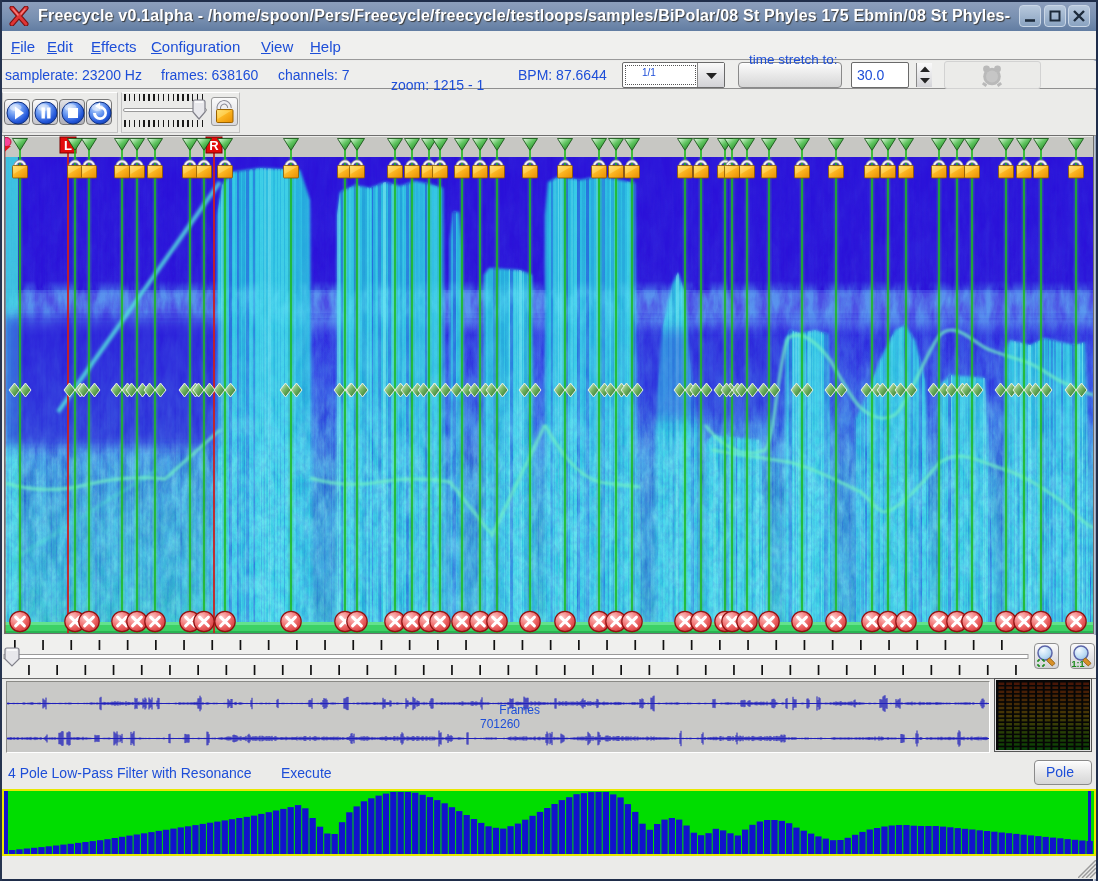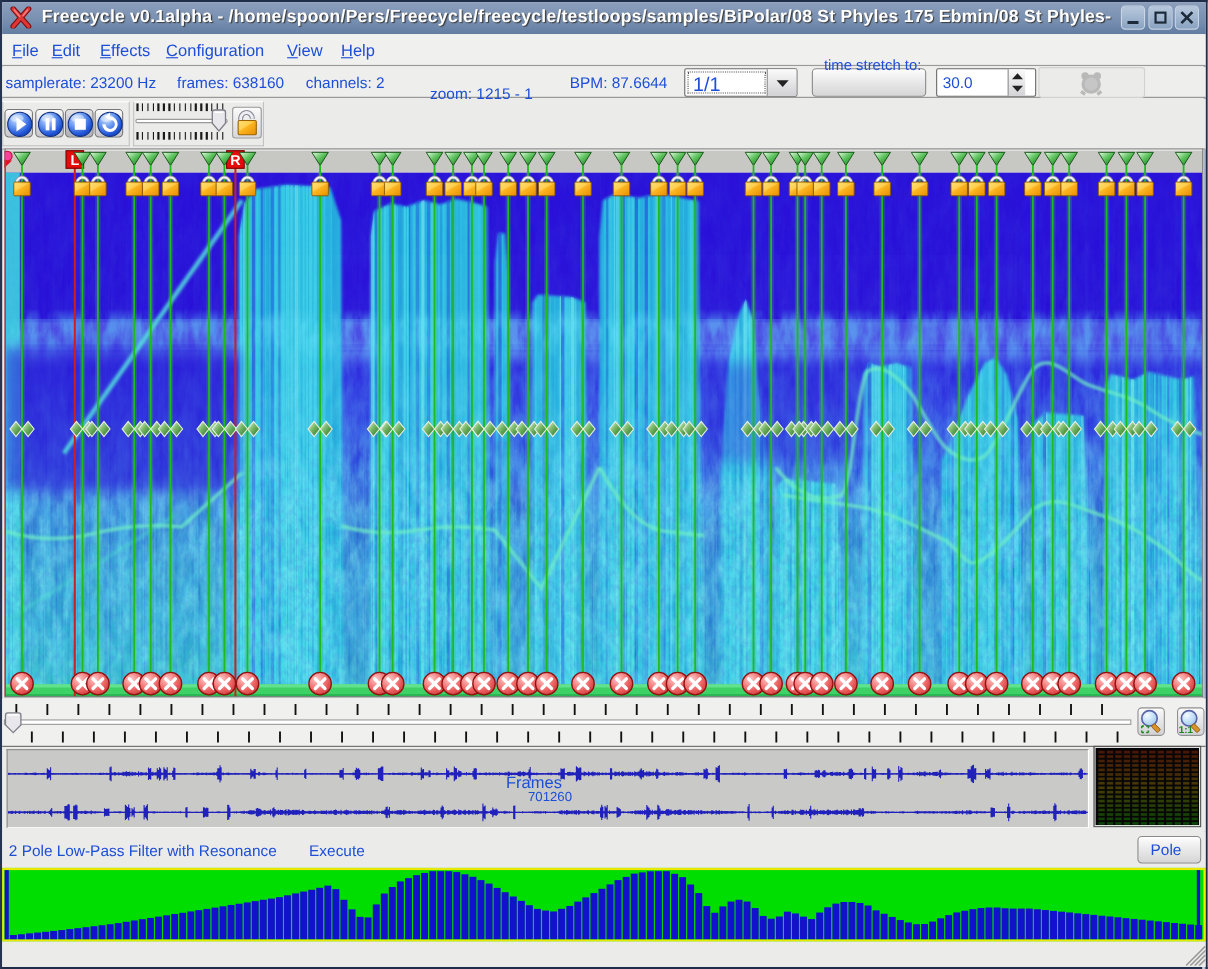--- a/index.html
+++ b/index.html
@@ -41,34 +41,34 @@
 <div class="abs" style="left:2px;top:31px;width:1094px;height:29px;background:#f0f0ee;border-bottom:1px solid #9a9a9a"></div>
 <div class="txt" style="left:11px;top:38px;font-size:15px"><u>F</u>ile</div>
 <div class="txt" style="left:47px;top:38px;font-size:15px"><u>E</u>dit</div>
 <div class="txt" style="left:91px;top:38px;font-size:15px"><u>E</u>ffects</div>
 <div class="txt" style="left:151px;top:38px;font-size:15px"><u>C</u>onfiguration</div>
 <div class="txt" style="left:261px;top:38px;font-size:15px"><u>V</u>iew</div>
 <div class="txt" style="left:310px;top:38px;font-size:15px"><u>H</u>elp</div>
 <div class="abs" style="left:2px;top:61px;width:1094px;height:28px;background:#eeeeec;border-bottom:1px solid #8f8f8f"></div>
 <div class="txt" style="left:5px;top:67px;font-size:14px">samplerate: 23200 Hz</div>
 <div class="txt" style="left:161px;top:67px;font-size:14px">frames: 638160</div>
-<div class="txt" style="left:278px;top:67px;font-size:14px">channels: 2</div>
+<div class="txt" style="left:278px;top:67px;font-size:14px">channels: 7</div>
 <div class="txt" style="left:391px;top:77px;font-size:14px">zoom: 1215 - 1</div>
 <div class="txt" style="left:518px;top:67px;font-size:14px">BPM: 87.6644</div>
 <div class="abs" style="left:622px;top:62px;width:103px;height:26px;border:1px solid #6a6a6a;border-radius:2px;background:#fff">
 <div class="abs" style="left:2px;top:2px;width:71px;height:20px;border:1px dotted #555"></div>
-<div class="txt" style="left:7px;top:4px;font-size:18px">1/1</div>
+<div class="txt" style="left:19px;top:4px;font-size:10px">1/1</div>
 <div class="abs" style="left:74px;top:0;width:27px;height:24px;border-left:1px solid #888;background:linear-gradient(#fafafa,#d2d2d6)">
 <svg width="27" height="24">
         <path d="M8 10 L13.5 16 L19 10 Z" fill="#222"></path>
       </svg></div>
   </div>
 <div class="btn" style="left:738px;top:62px;width:104px;height:26px"></div>
 <div class="txt" style="left:749px;top:52px;font-size:13.5px">time stretch to:</div>
-<div class="abs" style="left:851px;top:62px;width:91px;height:26px;border:1px solid #6a6a6a;border-radius:2px;background:#fff">
+<div class="abs" style="left:851px;top:62px;width:58px;height:26px;border:1px solid #6a6a6a;border-radius:2px;background:#fff">
 <div class="txt" style="left:5px;top:4px;font-size:14px">30.0</div>
 <div class="abs" style="left:64px;top:0;width:16px;height:24px;border-left:1px solid #888;background:linear-gradient(#fafafa,#d4d4d8)">
 <svg width="16" height="24">
         <path d="M3 9 L8 3.5 L13 9 Z" fill="#222"></path>
         <path d="M3 15 L8 20.5 L13 15 Z" fill="#222"></path>
       </svg></div>
   </div>
 <div class="abs" style="left:944px;top:61px;width:97px;height:28px;border:1px solid #d2d2d2;border-radius:3px;background:#ebebe9">
 <svg width="95" height="26" viewBox="0 0 95 26" style="position:absolute;left:0;top:0">
 <g fill="#b9b9b9">
@@ -2342,21 +2342,21 @@
 <text x="0.5" y="22.5" font-family="Liberation Sans,sans-serif" font-size="9" font-weight="bold" fill="#188818">1:1</text>
     </svg>
   </div>
 <div class="abs" style="left:2px;top:678px;width:1094px;height:78px;background:#ebebe9;border-top:1px solid #6a6a6a"></div>
 <div class="abs" style="left:6px;top:681px;width:984px;height:72px;background:#c9c9c7;border:1px solid #8a8a86;border-bottom-color:#fff;border-right-color:#fff"></div>
 <svg class="abs" style="left:7px;top:682px" width="982" height="70" viewBox="0 0 982 70">
 <path d="M0 21.5 H982 M0 56.5 H982" stroke="#2020bb" stroke-width="1"></path>
 <path d="M1 20.4V22.6M2 20.8V22.2M3 21.1V21.9M4 21.1V21.9M5 21.1V21.9M6 20.9V22.1M7 20.8V22.2M8 21.2V21.8M9 21.1V21.9M10 20.9V22.1M11 20.9V22.1M12 21.2V21.8M13 21.1V21.9M14 21.1V21.9M15 21.0V22.0M16 20.6V22.4M17 20.4V22.6M18 20.7V22.3M19 21.2V21.8M20 20.9V22.1M21 20.7V22.3M22 20.8V22.2M23 20.6V22.4M24 20.4V22.6M25 20.2V22.8M26 20.4V22.6M27 21.0V22.0M28 20.8V22.2M29 21.1V21.9M30 20.9V22.1M31 20.7V22.3M32 20.8V22.2M33 20.5V22.5M34 21.1V21.9M35 21.0V22.0M36 16.5V26.5M37 17.5V25.5M38 18.2V24.8M39 15.6V27.4M40 20.8V22.2M41 20.7V22.3M42 20.9V22.1M43 20.9V22.1M44 21.0V22.0M45 21.2V21.8M46 20.9V22.1M47 21.1V21.9M48 20.9V22.1M49 21.2V21.8M50 21.0V22.0M51 21.0V22.0M52 20.9V22.1M53 20.8V22.2M54 20.9V22.1M55 20.9V22.1M56 21.1V21.9M57 21.0V22.0M58 20.8V22.2M59 20.7V22.3M60 21.0V22.0M61 20.8V22.2M62 20.6V22.4M63 20.7V22.3M64 20.7V22.3M65 21.1V21.9M66 21.1V21.9M67 21.0V22.0M68 21.1V21.9M69 21.2V21.8M70 21.2V21.8M71 20.8V22.2M72 21.0V22.0M73 21.2V21.8M74 21.3V21.7M75 21.0V22.0M76 21.0V22.0M77 20.8V22.2M78 20.9V22.1M79 21.2V21.8M80 20.7V22.3M81 21.1V21.9M82 20.9V22.1M83 20.7V22.3M84 20.4V22.6M85 20.4V22.6M86 20.8V22.2M87 20.6V22.4M88 20.8V22.2M89 20.9V22.1M90 20.4V22.6M91 20.7V22.3M92 20.8V22.2M93 15.6V27.4M94 14.8V28.2M95 20.3V22.7M96 20.5V22.5M97 19.9V23.1M98 20.0V23.0M99 20.4V22.6M100 20.6V22.4M101 20.0V23.0M102 20.5V22.5M103 20.4V22.6M104 20.2V22.8M105 19.6V23.4M106 20.0V23.0M107 19.7V23.3M108 19.2V23.8M109 19.8V23.2M110 19.8V23.2M111 19.3V23.7M112 20.4V22.6M113 19.6V23.4M114 20.1V22.9M115 20.2V22.8M116 19.9V23.1M117 20.5V22.5M118 20.4V22.6M119 19.2V23.8M120 20.5V22.5M121 19.9V23.1M122 20.0V23.0M123 20.2V22.8M124 20.6V22.4M125 20.3V22.7M126 20.0V23.0M127 20.7V22.3M128 15.8V27.2M129 16.9V26.1M130 16.1V26.9M131 20.0V23.0M132 19.6V23.4M133 20.5V22.5M134 20.1V22.9M135 20.1V22.9M136 16.5V26.5M137 18.0V25.0M138 15.5V27.5M139 16.7V26.3M140 20.3V22.7M141 20.6V22.4M142 15.5V27.5M143 16.9V26.1M144 17.9V25.1M145 15.5V27.5M146 20.9V22.1M147 20.5V22.5M148 21.0V22.0M149 20.8V22.2M150 18.6V24.4M151 15.8V27.2M152 16.1V26.9M153 21.0V22.0M154 20.9V22.1M155 21.0V22.0M156 21.0V22.0M157 21.0V22.0M158 21.0V22.0M159 21.2V21.8M160 20.9V22.1M161 21.0V22.0M162 20.8V22.2M163 21.2V21.8M164 21.2V21.8M165 21.2V21.8M166 21.1V21.9M167 20.9V22.1M168 20.9V22.1M169 20.5V22.5M170 21.0V22.0M171 20.9V22.1M172 20.3V22.7M173 20.3V22.7M174 20.5V22.5M175 20.8V22.2M176 20.4V22.6M177 20.5V22.5M178 20.6V22.4M179 20.8V22.2M180 20.5V22.5M181 20.3V22.7M182 20.8V22.2M183 20.5V22.5M184 20.5V22.5M185 20.4V22.6M186 20.6V22.4M187 20.2V22.8M188 20.2V22.8M189 20.4V22.6M190 19.7V23.3M191 16.4V26.6M192 16.3V26.7M193 13.7V29.3M194 15.4V27.6M195 20.6V22.4M196 20.3V22.7M197 20.9V22.1M198 21.0V22.0M199 20.6V22.4M200 20.4V22.6M201 20.3V22.7M202 20.8V22.2M203 20.8V22.2M204 21.0V22.0M205 20.9V22.1M206 20.9V22.1M207 20.6V22.4M208 20.9V22.1M209 20.8V22.2M210 20.7V22.3M211 21.1V21.9M212 21.2V21.8M213 21.1V21.9M214 21.0V22.0M215 21.0V22.0M216 21.1V21.9M217 20.8V22.2M218 20.9V22.1M219 20.9V22.1M220 20.7V22.3M221 16.9V26.1M222 18.2V24.8M223 19.2V23.8M224 17.0V26.0M225 17.0V26.0M226 20.8V22.2M227 20.9V22.1M228 20.1V22.9M229 19.9V23.1M230 20.9V22.1M231 21.0V22.0M232 20.5V22.5M233 20.3V22.7M234 20.4V22.6M235 20.7V22.3M236 20.9V22.1M237 21.0V22.0M238 21.1V21.9M239 21.0V22.0M240 20.9V22.1M241 21.1V21.9M242 21.1V21.9M243 21.0V22.0M244 18.2V24.8M245 15.8V27.2M246 21.2V21.8M247 21.2V21.8M248 21.1V21.9M249 20.9V22.1M250 20.9V22.1M251 21.1V21.9M252 21.1V21.9M253 20.8V22.2M254 20.8V22.2M255 20.7V22.3M256 21.1V21.9M257 21.2V21.8M258 21.1V21.9M259 20.6V22.4M260 20.9V22.1M261 21.1V21.9M262 20.7V22.3M263 20.9V22.1M264 21.0V22.0M265 21.2V21.8M266 21.2V21.8M267 21.0V22.0M268 21.0V22.0M269 21.1V21.9M270 17.8V25.2M271 16.9V26.1M272 20.9V22.1M273 21.1V21.9M274 21.2V21.8M275 20.8V22.2M276 20.9V22.1M277 20.8V22.2M278 21.0V22.0M279 21.2V21.8M280 20.9V22.1M281 21.0V22.0M282 21.1V21.9M283 21.1V21.9M284 20.9V22.1M285 20.8V22.2M286 21.1V21.9M287 21.0V22.0M288 21.2V21.8M289 21.1V21.9M290 20.9V22.1M291 21.0V22.0M292 21.2V21.8M293 20.9V22.1M294 21.0V22.0M295 20.8V22.2M296 21.0V22.0M297 21.0V22.0M298 21.0V22.0M299 20.9V22.1M300 20.9V22.1M301 20.7V22.3M302 18.2V24.8M303 17.8V25.2M304 18.1V24.9M305 16.2V26.8M306 21.1V21.9M307 20.9V22.1M308 21.0V22.0M309 21.1V21.9M310 20.9V22.1M311 20.8V22.2M312 20.9V22.1M313 21.0V22.0M314 20.2V22.8M315 20.5V22.5M316 18.0V25.0M317 16.0V27.0M318 16.9V26.1M319 16.4V26.6M320 17.8V25.2M321 20.5V22.5M322 20.8V22.2M323 21.0V22.0M324 20.5V22.5M325 20.8V22.2M326 20.3V22.7M327 20.9V22.1M328 20.5V22.5M329 20.9V22.1M330 21.1V21.9M331 20.8V22.2M332 21.0V22.0M333 21.2V21.8M334 21.0V22.0M335 21.1V21.9M336 21.1V21.9M337 16.4V26.6M338 16.4V26.6M339 15.7V27.3M340 14.9V28.1M341 14.9V28.1M342 21.2V21.8M343 20.9V22.1M344 21.2V21.8M345 21.1V21.9M346 20.9V22.1M347 20.7V22.3M348 21.0V22.0M349 21.1V21.9M350 20.6V22.4M351 20.5V22.5M352 20.7V22.3M353 20.8V22.2M354 20.9V22.1M355 20.4V22.6M356 20.6V22.4M357 20.5V22.5M358 20.8V22.2M359 20.3V22.7M360 20.4V22.6M361 20.6V22.4M362 20.6V22.4M363 20.6V22.4M364 20.8V22.2M365 20.8V22.2M366 20.7V22.3M367 20.1V22.9M368 20.0V23.0M369 20.6V22.4M370 20.4V22.6M371 20.4V22.6M372 20.8V22.2M373 20.3V22.7M374 20.5V22.5M375 20.2V22.8M376 15.8V27.2M377 17.6V25.4M378 17.2V25.8M379 20.3V22.7M380 20.0V23.0M381 20.1V22.9M382 20.2V22.8M383 18.3V24.7M384 18.7V24.3M385 20.9V22.1M386 20.8V22.2M387 20.6V22.4M388 20.8V22.2M389 20.9V22.1M390 20.2V22.8M391 20.5V22.5M392 20.7V22.3M393 20.9V22.1M394 20.8V22.2M395 20.8V22.2M396 21.0V22.0M397 21.0V22.0M398 21.0V22.0M399 16.3V26.7M400 18.3V24.7M401 18.5V24.5M402 20.6V22.4M403 20.1V22.9M404 19.9V23.1M405 20.2V22.8M406 14.8V28.2M407 16.1V26.9M408 16.5V26.5M409 20.0V23.0M410 18.3V24.7M411 18.9V24.1M412 19.2V23.8M413 20.6V22.4M414 21.0V22.0M415 20.4V22.6M416 20.9V22.1M417 19.9V23.1M418 20.8V22.2M419 20.5V22.5M420 20.5V22.5M421 21.0V22.0M422 20.7V22.3M423 18.8V24.2M424 16.6V26.4M425 16.1V26.9M426 16.6V26.4M427 20.8V22.2M428 20.9V22.1M429 20.5V22.5M430 20.5V22.5M431 20.7V22.3M432 20.7V22.3M433 20.6V22.4M434 20.4V22.6M435 20.0V23.0M436 20.7V22.3M437 20.6V22.4M438 20.2V22.8M439 20.4V22.6M440 20.9V22.1M441 20.2V22.8M442 20.6V22.4M443 20.5V22.5M444 20.6V22.4M445 20.4V22.6M446 20.8V22.2M447 20.0V23.0M448 20.6V22.4M449 20.6V22.4M450 20.4V22.6M451 20.7V22.3M452 20.2V22.8M453 20.0V23.0M454 20.5V22.5M455 19.4V23.6M456 19.6V23.4M457 20.4V22.6M458 20.3V22.7M459 20.4V22.6M460 20.6V22.4M461 20.3V22.7M462 20.4V22.6M463 20.5V22.5M464 19.6V23.4M465 19.3V23.7M466 19.2V23.8M467 20.1V22.9M468 19.9V23.1M469 19.4V23.6M470 19.8V23.2M471 20.2V22.8M472 20.4V22.6M473 19.9V23.1M474 17.6V25.4M475 15.3V27.7M476 20.2V22.8M477 20.5V22.5M478 20.5V22.5M479 20.4V22.6M480 20.7V22.3M481 20.2V22.8M482 20.7V22.3M483 20.8V22.2M484 21.0V22.0M485 21.0V22.0M486 20.8V22.2M487 20.9V22.1M488 21.2V21.8M489 20.8V22.2M490 21.1V21.9M491 20.6V22.4M492 20.6V22.4M493 20.9V22.1M494 20.3V22.7M495 20.8V22.2M496 21.0V22.0M497 20.8V22.2M498 20.7V22.3M499 20.7V22.3M500 20.8V22.2M501 20.0V23.0M502 20.3V22.7M503 16.3V26.7M504 17.1V25.9M505 16.9V26.1M506 16.4V26.6M507 20.8V22.2M508 20.7V22.3M509 19.9V23.1M510 19.8V23.2M511 19.7V23.3M512 20.0V23.0M513 20.1V22.9M514 19.9V23.1M515 20.5V22.5M516 20.1V22.9M517 14.6V28.4M518 15.5V27.5M519 16.4V26.6M520 15.7V27.3M521 15.8V27.2M522 20.2V22.8M523 20.5V22.5M524 19.4V23.6M525 19.9V23.1M526 20.2V22.8M527 20.4V22.6M528 19.3V23.7M529 20.0V23.0M530 20.4V22.6M531 19.9V23.1M532 19.4V23.6M533 20.0V23.0M534 19.9V23.1M535 20.7V22.3M536 20.0V23.0M537 20.3V22.7M538 20.0V23.0M539 20.8V22.2M540 20.4V22.6M541 20.3V22.7M542 20.8V22.2M543 20.6V22.4M544 20.3V22.7M545 20.8V22.2M546 20.4V22.6M547 20.5V22.5M548 16.4V26.6M549 16.3V26.7M550 20.3V22.7M551 20.6V22.4M552 19.4V23.6M553 19.6V23.4M554 20.0V23.0M555 19.9V23.1M556 19.3V23.7M557 20.4V22.6M558 19.7V23.3M559 19.2V23.8M560 19.6V23.4M561 20.3V22.7M562 19.8V23.2M563 20.5V22.5M564 19.6V23.4M565 20.1V22.9M566 19.5V23.5M567 20.2V22.8M568 19.8V23.2M569 20.4V22.6M570 19.2V23.8M571 19.8V23.2M572 20.0V23.0M573 19.7V23.3M574 19.2V23.8M575 17.5V25.5M576 16.4V26.6M577 18.5V24.5M578 18.1V24.9M579 20.1V22.9M580 20.0V23.0M581 19.2V23.8M582 20.0V23.0M583 19.2V23.8M584 19.6V23.4M585 20.0V23.0M586 20.0V23.0M587 19.7V23.3M588 20.5V22.5M589 19.3V23.7M590 16.9V26.1M591 17.5V25.5M592 20.0V23.0M593 20.3V22.7M594 20.5V22.5M595 20.5V22.5M596 20.0V23.0M597 19.6V23.4M598 20.3V22.7M599 20.3V22.7M600 20.2V22.8M601 20.2V22.8M602 20.7V22.3M603 20.7V22.3M604 20.2V22.8M605 20.6V22.4M606 20.8V22.2M607 20.3V22.7M608 20.1V22.9M609 19.9V23.1M610 20.4V22.6M611 19.9V23.1M612 20.0V23.0M613 20.2V22.8M614 20.1V22.9M615 21.0V22.0M616 20.5V22.5M617 20.4V22.6M618 21.0V22.0M619 20.7V22.3M620 20.8V22.2M621 20.9V22.1M622 20.7V22.3M623 20.7V22.3M624 20.8V22.2M625 20.2V22.8M626 20.2V22.8M627 20.3V22.7M628 20.0V23.0M629 20.8V22.2M630 20.4V22.6M631 20.4V22.6M632 20.8V22.2M633 17.0V26.0M634 17.7V25.3M635 16.4V26.6M636 17.1V25.9M637 20.3V22.7M638 20.7V22.3M639 21.1V21.9M640 21.1V21.9M641 20.6V22.4M642 20.9V22.1M643 21.2V21.8M644 15.6V27.4M645 15.9V27.1M646 14.3V28.7M647 13.6V29.4M648 21.2V21.8M649 21.1V21.9M650 21.0V22.0M651 20.9V22.1M652 20.7V22.3M653 20.9V22.1M654 21.0V22.0M655 21.1V21.9M656 20.9V22.1M657 20.9V22.1M658 20.9V22.1M659 20.6V22.4M660 20.5V22.5M661 21.0V22.0M662 20.6V22.4M663 20.8V22.2M664 20.5V22.5M665 20.6V22.4M666 20.8V22.2M667 20.8V22.2M668 20.5V22.5M669 20.7V22.3M670 20.1V22.9M671 20.5V22.5M672 20.7V22.3M673 20.9V22.1M674 21.1V21.9M675 20.9V22.1M676 21.1V21.9M677 20.9V22.1M678 20.8V22.2M679 21.1V21.9M680 20.8V22.2M681 20.5V22.5M682 21.0V22.0M683 20.6V22.4M684 20.9V22.1M685 20.9V22.1M686 21.0V22.0M687 21.1V21.9M688 21.1V21.9M689 21.2V21.8M690 20.9V22.1M691 20.9V22.1M692 20.7V22.3M693 20.8V22.2M694 21.1V21.9M695 21.2V21.8M696 21.2V21.8M697 21.2V21.8M698 20.7V22.3M699 20.9V22.1M700 20.9V22.1M701 21.0V22.0M702 20.9V22.1M703 21.0V22.0M704 20.9V22.1M705 20.7V22.3M706 17.1V25.9M707 17.5V25.5M708 16.9V26.1M709 20.6V22.4M710 20.9V22.1M711 21.1V21.9M712 21.1V21.9M713 21.0V22.0M714 20.6V22.4M715 20.7V22.3M716 20.9V22.1M717 20.8V22.2M718 20.7V22.3M719 20.4V22.6M720 20.5V22.5M721 20.1V22.9M722 20.6V22.4M723 20.6V22.4M724 20.5V22.5M725 20.7V22.3M726 20.8V22.2M727 20.8V22.2M728 20.6V22.4M729 21.0V22.0M730 20.9V22.1M731 20.6V22.4M732 20.8V22.2M733 20.8V22.2M734 18.6V24.4M735 18.0V25.0M736 18.6V24.4M737 17.8V25.2M738 18.2V24.8M739 20.5V22.5M740 20.3V22.7M741 19.1V23.9M742 18.3V24.7M743 18.3V24.7M744 20.1V22.9M745 20.3V22.7M746 20.4V22.6M747 20.6V22.4M748 19.9V23.1M749 19.8V23.2M750 19.6V23.4M751 20.4V22.6M752 20.1V22.9M753 20.1V22.9M754 19.6V23.4M755 20.2V22.8M756 19.8V23.2M757 19.8V23.2M758 20.5V22.5M759 20.4V22.6M760 19.5V23.5M761 20.5V22.5M762 20.7V22.3M763 20.4V22.6M764 19.9V23.1M765 17.3V25.7M766 16.9V26.1M767 16.7V26.3M768 17.8V25.2M769 20.0V23.0M770 20.5V22.5M771 20.8V22.2M772 21.0V22.0M773 21.0V22.0M774 21.1V21.9M775 20.6V22.4M776 20.4V22.6M777 20.8V22.2M778 20.9V22.1M779 16.9V26.1M780 16.1V26.9M781 21.0V22.0M782 20.8V22.2M783 21.1V21.9M784 21.1V21.9M785 21.2V21.8M786 14.8V28.2M787 17.1V25.9M788 17.6V25.4M789 17.3V25.7M790 21.0V22.0M791 21.2V21.8M792 21.1V21.9M793 21.1V21.9M794 20.9V22.1M795 20.7V22.3M796 20.7V22.3M797 20.9V22.1M798 21.0V22.0M799 21.0V22.0M800 16.7V26.3M801 16.4V26.6M802 17.7V25.3M803 21.1V21.9M804 21.0V22.0M805 21.1V21.9M806 21.2V21.8M807 21.2V21.8M808 21.0V22.0M809 21.1V21.9M810 14.4V28.6M811 18.0V25.0M812 15.2V27.8M813 16.2V26.8M814 20.6V22.4M815 21.1V21.9M816 20.8V22.2M817 21.0V22.0M818 20.7V22.3M819 20.6V22.4M820 20.8V22.2M821 20.7V22.3M822 21.0V22.0M823 20.4V22.6M824 20.3V22.7M825 20.8V22.2M826 20.5V22.5M827 19.9V23.1M828 20.4V22.6M829 19.4V23.6M830 20.0V23.0M831 19.8V23.2M832 20.3V22.7M833 19.5V23.5M834 19.2V23.8M835 20.2V22.8M836 20.2V22.8M837 20.4V22.6M838 19.9V23.1M839 20.2V22.8M840 20.7V22.3M841 19.9V23.1M842 19.8V23.2M843 19.8V23.2M844 19.6V23.4M845 19.5V23.5M846 20.3V22.7M847 18.3V24.7M848 17.5V25.5M849 20.0V23.0M850 20.2V22.8M851 20.7V22.3M852 20.2V22.8M853 20.2V22.8M854 20.6V22.4M855 20.5V22.5M856 20.7V22.3M857 20.6V22.4M858 21.0V22.0M859 20.9V22.1M860 21.0V22.0M861 21.1V21.9M862 20.7V22.3M863 20.7V22.3M864 20.9V22.1M865 21.1V21.9M866 21.0V22.0M867 20.8V22.2M868 20.8V22.2M869 20.9V22.1M870 21.2V21.8M871 21.2V21.8M872 21.2V21.8M873 17.1V25.9M874 17.4V25.6M875 17.5V25.5M876 14.5V28.5M877 13.7V29.3M878 13.2V29.8M879 16.7V26.3M880 16.1V26.9M881 21.1V21.9M882 21.1V21.9M883 20.9V22.1M884 20.7V22.3M885 21.1V21.9M886 20.9V22.1M887 20.8V22.2M888 20.8V22.2M889 17.1V25.9M890 18.7V24.3M891 17.4V25.6M892 17.5V25.5M893 16.3V26.7M894 20.7V22.3M895 20.4V22.6M896 21.0V22.0M897 20.9V22.1M898 20.8V22.2M899 20.5V22.5M900 20.5V22.5M901 20.1V22.9M902 20.5V22.5M903 20.3V22.7M904 20.3V22.7M905 19.6V23.4M906 20.7V22.3M907 20.4V22.6M908 20.3V22.7M909 20.7V22.3M910 20.8V22.2M911 20.7V22.3M912 20.3V22.7M913 19.7V23.3M914 20.5V22.5M915 20.4V22.6M916 20.4V22.6M917 20.2V22.8M918 20.7V22.3M919 20.9V22.1M920 20.0V23.0M921 20.6V22.4M922 20.2V22.8M923 20.3V22.7M924 20.3V22.7M925 21.0V22.0M926 20.4V22.6M927 20.9V22.1M928 20.5V22.5M929 20.2V22.8M930 20.0V23.0M931 20.4V22.6M932 20.4V22.6M933 20.5V22.5M934 20.4V22.6M935 20.8V22.2M936 20.7V22.3M937 20.7V22.3M938 21.2V21.8M939 20.7V22.3M940 20.6V22.4M941 20.9V22.1M942 20.7V22.3M943 20.7V22.3M944 21.1V21.9M945 21.1V21.9M946 21.2V21.8M947 21.0V22.0M948 20.6V22.4M949 20.5V22.5M950 20.9V22.1M951 20.6V22.4M952 20.6V22.4M953 20.9V22.1M954 20.4V22.6M955 20.8V22.2M956 20.5V22.5M957 20.6V22.4M958 20.2V22.8M959 20.4V22.6M960 20.3V22.7M961 20.6V22.4M962 20.5V22.5M963 20.3V22.7M964 20.9V22.1M965 21.0V22.0M966 20.3V22.7M967 20.6V22.4M968 21.2V21.8M969 21.2V21.8M970 20.9V22.1M971 21.0V22.0M972 21.0V22.0M973 20.6V22.4M974 18.7V24.3M975 16.8V26.2M976 16.5V26.5M977 17.8V25.2M978 21.1V21.9M979 20.6V22.4M980 20.8V22.2" stroke="#2020bb" stroke-width="1"></path>
 <path d="M1 55.3V57.7M2 55.7V57.3M3 55.2V57.8M4 55.1V57.9M5 55.5V57.5M6 55.8V57.2M7 55.1V57.9M8 55.6V57.4M9 55.8V57.2M10 55.4V57.6M11 55.0V58.0M12 55.8V57.2M13 55.7V57.3M14 55.8V57.2M15 55.2V57.8M16 55.5V57.5M17 55.8V57.2M18 55.3V57.7M19 55.8V57.2M20 55.0V58.0M21 55.5V57.5M22 55.4V57.6M23 55.2V57.8M24 54.9V58.1M25 55.8V57.2M26 55.6V57.4M27 55.5V57.5M28 54.9V58.1M29 55.4V57.6M30 55.2V57.8M31 55.7V57.3M32 55.8V57.2M33 55.5V57.5M34 55.1V57.9M35 56.0V57.0M36 55.9V57.1M37 55.7V57.3M38 55.0V58.0M39 53.9V59.1M40 52.5V60.5M41 55.7V57.3M42 55.7V57.3M43 55.4V57.6M44 55.8V57.2M45 55.2V57.8M46 55.6V57.4M47 55.6V57.4M48 55.2V57.8M49 55.7V57.3M50 55.9V57.1M51 55.5V57.5M52 50.8V62.2M53 50.8V62.2M54 50.2V62.8M55 49.0V64.0M56 49.4V63.6M57 55.7V57.3M58 55.6V57.4M59 55.9V57.1M60 50.5V62.5M61 50.3V62.7M62 49.3V63.7M63 50.0V63.0M64 55.2V57.8M65 55.6V57.4M66 55.5V57.5M67 55.3V57.7M68 55.4V57.6M69 55.6V57.4M70 55.0V58.0M71 55.0V58.0M72 55.2V57.8M73 55.6V57.4M74 55.7V57.3M75 55.5V57.5M76 54.8V58.2M77 55.6V57.4M78 55.7V57.3M79 55.4V57.6M80 55.5V57.5M81 55.8V57.2M82 55.7V57.3M83 55.8V57.2M84 55.8V57.2M85 56.0V57.0M86 56.1V56.9M87 56.1V56.9M88 52.8V60.2M89 53.5V59.5M90 53.2V59.8M91 53.3V59.7M92 53.1V59.9M93 56.1V56.9M94 56.0V57.0M95 56.2V56.8M96 55.9V57.1M97 55.8V57.2M98 55.8V57.2M99 55.9V57.1M100 55.8V57.2M101 55.8V57.2M102 55.5V57.5M103 55.8V57.2M104 56.0V57.0M105 56.1V56.9M106 55.9V57.1M107 49.6V63.4M108 50.5V62.5M109 51.6V61.4M110 49.4V63.6M111 52.6V60.4M112 56.2V56.8M113 52.8V60.2M114 53.9V59.1M115 51.9V61.1M116 55.8V57.2M117 56.2V56.8M118 56.1V56.9M119 56.1V56.9M120 55.8V57.2M121 56.0V57.0M122 55.8V57.2M123 55.9V57.1M124 49.9V63.1M125 52.0V61.0M126 50.6V62.4M127 49.2V63.8M128 55.6V57.4M129 55.9V57.1M130 55.8V57.2M131 56.0V57.0M132 55.7V57.3M133 55.5V57.5M134 55.7V57.3M135 56.1V56.9M136 55.8V57.2M137 56.1V56.9M138 55.9V57.1M139 55.9V57.1M140 56.2V56.8M141 56.1V56.9M142 55.8V57.2M143 55.9V57.1M144 56.0V57.0M145 56.0V57.0M146 56.0V57.0M147 56.2V56.8M148 56.2V56.8M149 56.0V57.0M150 55.8V57.2M151 56.1V56.9M152 55.8V57.2M153 56.0V57.0M154 56.1V56.9M155 56.0V57.0M156 55.9V57.1M157 55.6V57.4M158 56.0V57.0M159 56.1V56.9M160 56.1V56.9M161 56.1V56.9M162 52.0V61.0M163 51.7V61.3M164 55.9V57.1M165 56.0V57.0M166 55.9V57.1M167 56.2V56.8M168 56.2V56.8M169 56.1V56.9M170 56.1V56.9M171 56.0V57.0M172 55.9V57.1M173 56.1V56.9M174 56.1V56.9M175 56.1V56.9M176 55.8V57.2M177 55.7V57.3M178 51.9V61.1M179 52.1V60.9M180 52.7V60.3M181 52.2V60.8M182 52.5V60.5M183 56.1V56.9M184 56.2V56.8M185 56.2V56.8M186 55.9V57.1M187 56.1V56.9M188 56.2V56.8M189 56.1V56.9M190 56.0V57.0M191 55.8V57.2M192 55.6V57.4M193 56.0V57.0M194 55.9V57.1M195 56.1V56.9M196 56.0V57.0M197 55.9V57.1M198 55.9V57.1M199 55.9V57.1M200 49.6V63.4M201 49.9V63.1M202 52.2V60.8M203 56.1V56.9M204 55.9V57.1M205 55.9V57.1M206 55.7V57.3M207 56.0V57.0M208 55.5V57.5M209 56.0V57.0M210 56.0V57.0M211 55.8V57.2M212 55.6V57.4M213 55.5V57.5M214 55.4V57.6M215 55.1V57.9M216 55.8V57.2M217 55.5V57.5M218 55.5V57.5M219 55.1V57.9M220 54.7V58.3M221 54.6V58.4M222 54.5V58.5M223 54.8V58.2M224 54.7V58.3M225 55.5V57.5M226 53.1V59.9M227 52.6V60.4M228 53.0V60.0M229 53.3V59.7M230 53.7V59.3M231 54.6V58.4M232 55.2V57.8M233 54.5V58.5M234 54.3V58.7M235 55.3V57.7M236 55.1V57.9M237 54.9V58.1M238 54.9V58.1M239 53.9V59.1M240 55.3V57.7M241 52.8V60.2M242 51.8V61.2M243 53.4V59.6M244 54.8V58.2M245 54.9V58.1M246 54.2V58.8M247 54.8V58.2M248 54.2V58.8M249 54.4V58.6M250 54.4V58.6M251 55.2V57.8M252 54.3V58.7M253 53.7V59.3M254 55.2V57.8M255 53.7V59.3M256 54.2V58.8M257 54.6V58.4M258 54.8V58.2M259 54.3V58.7M260 54.2V58.8M261 54.6V58.4M262 54.1V58.9M263 54.4V58.6M264 54.7V58.3M265 53.9V59.1M266 55.2V57.8M267 55.1V57.9M268 54.2V58.8M269 54.4V58.6M270 55.2V57.8M271 55.4V57.6M272 55.5V57.5M273 55.5V57.5M274 55.0V58.0M275 55.1V57.9M276 55.2V57.8M277 55.4V57.6M278 55.3V57.7M279 54.7V58.3M280 55.1V57.9M281 55.5V57.5M282 55.3V57.7M283 55.4V57.6M284 55.4V57.6M285 54.9V58.1M286 55.1V57.9M287 55.1V57.9M288 55.1V57.9M289 55.0V58.0M290 54.5V58.5M291 55.7V57.3M292 54.8V58.2M293 55.2V57.8M294 54.7V58.3M295 55.4V57.6M296 54.9V58.1M297 54.4V58.6M298 54.0V59.0M299 54.4V58.6M300 55.4V57.6M301 55.0V58.0M302 55.4V57.6M303 54.2V58.8M304 55.4V57.6M305 55.4V57.6M306 54.9V58.1M307 54.7V58.3M308 54.1V58.9M309 54.6V58.4M310 54.8V58.2M311 55.4V57.6M312 54.8V58.2M313 55.6V57.4M314 55.6V57.4M315 54.9V58.1M316 54.9V58.1M317 54.5V58.5M318 55.2V57.8M319 54.8V58.2M320 54.7V58.3M321 55.1V57.9M322 55.3V57.7M323 55.1V57.9M324 54.9V58.1M325 55.2V57.8M326 54.9V58.1M327 54.7V58.3M328 55.3V57.7M329 54.8V58.2M330 55.2V57.8M331 54.6V58.4M332 55.6V57.4M333 55.0V58.0M334 55.7V57.3M335 55.5V57.5M336 55.0V58.0M337 55.7V57.3M338 55.5V57.5M339 56.0V57.0M340 55.0V58.0M341 55.0V58.0M342 54.9V58.1M343 54.0V59.0M344 51.6V61.4M345 51.1V61.9M346 53.8V59.2M347 51.7V61.3M348 55.2V57.8M349 55.3V57.7M350 55.0V58.0M351 55.7V57.3M352 55.1V57.9M353 55.2V57.8M354 54.6V58.4M355 54.7V58.3M356 54.6V58.4M357 54.3V58.7M358 54.5V58.5M359 55.0V58.0M360 54.2V58.8M361 54.7V58.3M362 54.9V58.1M363 55.5V57.5M364 55.5V57.5M365 54.9V58.1M366 55.3V57.7M367 55.5V57.5M368 55.2V57.8M369 55.7V57.3M370 55.5V57.5M371 55.4V57.6M372 55.7V57.3M373 55.0V58.0M374 55.0V58.0M375 54.8V58.2M376 54.9V58.1M377 55.1V57.9M378 54.7V58.3M379 54.1V58.9M380 54.8V58.2M381 55.1V57.9M382 55.2V57.8M383 55.0V58.0M384 54.9V58.1M385 55.5V57.5M386 55.1V57.9M387 54.1V58.9M388 54.3V58.7M389 55.4V57.6M390 54.5V58.5M391 54.5V58.5M392 55.4V57.6M393 54.9V58.1M394 52.2V60.8M395 50.3V62.7M396 51.5V61.5M397 54.5V58.5M398 55.1V57.9M399 55.5V57.5M400 54.4V58.6M401 54.6V58.4M402 54.8V58.2M403 55.2V57.8M404 54.9V58.1M405 54.7V58.3M406 54.0V59.0M407 54.4V58.6M408 55.0V58.0M409 55.4V57.6M410 54.0V59.0M411 54.6V58.4M412 54.4V58.6M413 55.5V57.5M414 55.1V57.9M415 54.5V58.5M416 54.2V58.8M417 55.3V57.7M418 55.3V57.7M419 54.4V58.6M420 54.5V58.5M421 55.3V57.7M422 55.1V57.9M423 54.4V58.6M424 55.6V57.4M425 54.4V58.6M426 55.1V57.9M427 54.5V58.5M428 55.0V58.0M429 55.5V57.5M430 55.4V57.6M431 55.5V57.5M432 48.5V64.5M433 51.1V61.9M434 50.3V62.7M435 55.3V57.7M436 55.4V57.6M437 55.7V57.3M438 55.8V57.2M439 54.9V58.1M440 54.6V58.4M441 52.0V61.0M442 53.6V59.4M443 54.2V58.8M444 53.1V59.9M445 54.0V59.0M446 55.6V57.4M447 55.7V57.3M448 55.8V57.2M449 55.7V57.3M450 55.8V57.2M451 55.5V57.5M452 55.1V57.9M453 55.6V57.4M454 55.4V57.6M455 56.0V57.0M456 55.5V57.5M457 55.9V57.1M458 56.0V57.0M459 56.1V56.9M460 50.5V62.5M461 50.3V62.7M462 56.0V57.0M463 56.1V56.9M464 56.1V56.9M465 56.0V57.0M466 56.2V56.8M467 56.1V56.9M468 55.6V57.4M469 55.9V57.1M470 56.1V56.9M471 56.0V57.0M472 56.0V57.0M473 56.1V56.9M474 55.8V57.2M475 56.0V57.0M476 56.0V57.0M477 55.7V57.3M478 56.0V57.0M479 55.4V57.6M480 55.6V57.4M481 55.6V57.4M482 55.5V57.5M483 55.7V57.3M484 55.5V57.5M485 55.4V57.6M486 55.9V57.1M487 55.6V57.4M488 55.8V57.2M489 55.3V57.7M490 56.0V57.0M491 56.0V57.0M492 56.0V57.0M493 56.0V57.0M494 56.1V56.9M495 56.0V57.0M496 56.0V57.0M497 55.7V57.3M498 56.0V57.0M499 56.0V57.0M500 55.8V57.2M501 55.6V57.4M502 55.0V58.0M503 54.9V58.1M504 54.6V58.4M505 55.6V57.4M506 54.8V58.2M507 55.3V57.7M508 54.4V58.6M509 54.6V58.4M510 55.0V58.0M511 55.0V58.0M512 55.3V57.7M513 54.7V58.3M514 55.4V57.6M515 54.7V58.3M516 54.8V58.2M517 54.3V58.7M518 55.4V57.6M519 54.3V58.7M520 54.8V58.2M521 55.6V57.4M522 55.4V57.6M523 55.4V57.6M524 55.2V57.8M525 55.5V57.5M526 55.6V57.4M527 54.9V58.1M528 54.5V58.5M529 55.6V57.4M530 55.7V57.3M531 55.1V57.9M532 54.8V58.2M533 54.8V58.2M534 55.7V57.3M535 55.3V57.7M536 55.2V57.8M537 55.2V57.8M538 55.5V57.5M539 52.1V60.9M540 49.6V63.4M541 51.4V61.6M542 55.5V57.5M543 50.8V62.2M544 52.1V60.9M545 49.9V63.1M546 55.8V57.2M547 54.9V58.1M548 55.5V57.5M549 55.4V57.6M550 55.5V57.5M551 55.2V57.8M552 55.6V57.4M553 55.5V57.5M554 51.6V61.4M555 52.3V60.7M556 52.8V60.2M557 53.6V59.4M558 55.7V57.3M559 55.8V57.2M560 55.6V57.4M561 55.9V57.1M562 55.9V57.1M563 56.1V56.9M564 55.5V57.5M565 55.9V57.1M566 55.4V57.6M567 55.5V57.5M568 55.2V57.8M569 55.8V57.2M570 55.1V57.9M571 54.6V58.4M572 55.3V57.7M573 54.7V58.3M574 55.1V57.9M575 54.5V58.5M576 55.0V58.0M577 54.6V58.4M578 55.3V57.7M579 54.1V58.9M580 54.7V58.3M581 49.8V63.2M582 51.1V61.9M583 52.3V60.7M584 54.2V58.8M585 55.3V57.7M586 54.1V58.9M587 55.4V57.6M588 54.8V58.2M589 54.8V58.2M590 54.8V58.2M591 49.7V63.3M592 50.4V62.6M593 52.9V60.1M594 55.0V58.0M595 54.8V58.2M596 55.0V58.0M597 55.2V57.8M598 54.7V58.3M599 53.6V59.4M600 53.7V59.3M601 53.5V59.5M602 54.5V58.5M603 54.0V59.0M604 55.1V57.9M605 55.3V57.7M606 54.5V58.5M607 54.4V58.6M608 54.9V58.1M609 54.5V58.5M610 54.2V58.8M611 54.0V59.0M612 54.0V59.0M613 55.5V57.5M614 55.1V57.9M615 54.3V58.7M616 54.3V58.7M617 55.3V57.7M618 55.1V57.9M619 54.3V58.7M620 54.7V58.3M621 54.5V58.5M622 54.7V58.3M623 55.3V57.7M624 54.3V58.7M625 55.6V57.4M626 54.9V58.1M627 55.2V57.8M628 54.3V58.7M629 55.6V57.4M630 54.7V58.3M631 54.7V58.3M632 55.5V57.5M633 55.3V57.7M634 55.3V57.7M635 55.7V57.3M636 55.1V57.9M637 55.6V57.4M638 55.4V57.6M639 55.4V57.6M640 54.5V58.5M641 54.9V58.1M642 55.2V57.8M643 55.7V57.3M644 54.4V58.6M645 55.2V57.8M646 55.0V58.0M647 54.5V58.5M648 55.4V57.6M649 55.1V57.9M650 55.2V57.8M651 55.5V57.5M652 55.2V57.8M653 55.3V57.7M654 55.3V57.7M655 55.5V57.5M656 55.4V57.6M657 55.4V57.6M658 55.3V57.7M659 55.3V57.7M660 55.4V57.6M661 55.4V57.6M662 55.5V57.5M663 55.8V57.2M664 55.9V57.1M665 55.6V57.4M666 55.8V57.2M667 55.8V57.2M668 55.6V57.4M669 55.8V57.2M670 55.9V57.1M671 56.2V56.8M672 56.1V56.9M673 51.2V61.8M674 48.8V64.2M675 56.0V57.0M676 55.7V57.3M677 56.2V56.8M678 56.0V57.0M679 55.9V57.1M680 55.7V57.3M681 56.1V56.9M682 55.9V57.1M683 55.7V57.3M684 55.7V57.3M685 56.1V56.9M686 56.2V56.8M687 56.1V56.9M688 56.0V57.0M689 56.0V57.0M690 55.8V57.2M691 55.6V57.4M692 55.9V57.1M693 55.9V57.1M694 55.6V57.4M695 52.0V61.0M696 50.4V62.6M697 55.6V57.4M698 55.0V58.0M699 55.7V57.3M700 55.9V57.1M701 55.2V57.8M702 55.5V57.5M703 55.2V57.8M704 55.0V58.0M705 55.5V57.5M706 54.9V58.1M707 54.8V58.2M708 55.2V57.8M709 54.7V58.3M710 55.0V58.0M711 55.6V57.4M712 55.4V57.6M713 54.2V58.8M714 54.1V58.9M715 55.5V57.5M716 54.6V58.4M717 55.4V57.6M718 55.5V57.5M719 55.4V57.6M720 55.1V57.9M721 54.0V59.0M722 54.3V58.7M723 54.1V58.9M724 54.7V58.3M725 55.4V57.6M726 54.1V58.9M727 55.3V57.7M728 55.1V57.9M729 53.2V59.8M730 50.6V62.4M731 54.2V58.8M732 54.8V58.2M733 53.6V59.4M734 54.1V58.9M735 55.0V58.0M736 53.8V59.2M737 55.3V57.7M738 55.0V58.0M739 54.7V58.3M740 54.9V58.1M741 54.8V58.2M742 54.4V58.6M743 55.1V57.9M744 55.3V57.7M745 54.2V58.8M746 53.9V59.1M747 54.6V58.4M748 54.7V58.3M749 55.2V57.8M750 54.8V58.2M751 55.0V58.0M752 54.5V58.5M753 54.6V58.4M754 54.0V59.0M755 54.9V58.1M756 55.0V58.0M757 54.9V58.1M758 54.3V58.7M759 55.2V57.8M760 54.0V59.0M761 54.9V58.1M762 54.6V58.4M763 53.9V59.1M764 54.3V58.7M765 55.0V58.0M766 55.2V57.8M767 54.0V59.0M768 55.3V57.7M769 54.0V59.0M770 53.9V59.1M771 54.6V58.4M772 54.3V58.7M773 54.4V58.6M774 52.7V60.3M775 52.7V60.3M776 53.9V59.1M777 52.5V60.5M778 52.9V60.1M779 55.4V57.6M780 55.7V57.3M781 55.6V57.4M782 55.2V57.8M783 55.8V57.2M784 55.7V57.3M785 55.1V57.9M786 55.5V57.5M787 55.3V57.7M788 55.4V57.6M789 55.4V57.6M790 55.9V57.1M791 56.0V57.0M792 55.9V57.1M793 55.9V57.1M794 56.0V57.0M795 55.7V57.3M796 56.1V56.9M797 55.9V57.1M798 55.6V57.4M799 55.5V57.5M800 55.9V57.1M801 55.4V57.6M802 56.1V56.9M803 56.0V57.0M804 55.8V57.2M805 56.0V57.0M806 56.0V57.0M807 56.2V56.8M808 55.9V57.1M809 56.1V56.9M810 56.1V56.9M811 55.7V57.3M812 56.0V57.0M813 55.7V57.3M814 55.4V57.6M815 55.8V57.2M816 56.2V56.8M817 56.1V56.9M818 55.9V57.1M819 56.1V56.9M820 56.0V57.0M821 56.1V56.9M822 56.0V57.0M823 56.1V56.9M824 55.9V57.1M825 55.6V57.4M826 55.6V57.4M827 55.1V57.9M828 55.4V57.6M829 55.6V57.4M830 55.7V57.3M831 55.6V57.4M832 55.8V57.2M833 55.4V57.6M834 55.5V57.5M835 55.6V57.4M836 55.7V57.3M837 55.6V57.4M838 55.5V57.5M839 55.6V57.4M840 55.7V57.3M841 55.4V57.6M842 55.3V57.7M843 55.7V57.3M844 55.7V57.3M845 55.5V57.5M846 56.0V57.0M847 55.7V57.3M848 55.7V57.3M849 55.4V57.6M850 55.5V57.5M851 55.8V57.2M852 55.4V57.6M853 55.3V57.7M854 55.7V57.3M855 55.7V57.3M856 55.2V57.8M857 55.7V57.3M858 55.7V57.3M859 55.4V57.6M860 55.5V57.5M861 55.2V57.8M862 55.0V58.0M863 55.1V57.9M864 55.7V57.3M865 55.1V57.9M866 55.6V57.4M867 55.5V57.5M868 54.6V58.4M869 55.5V57.5M870 55.7V57.3M871 55.4V57.6M872 54.3V58.7M873 55.5V57.5M874 54.7V58.3M875 54.7V58.3M876 55.0V58.0M877 55.7V57.3M878 55.8V57.2M879 55.6V57.4M880 55.7V57.3M881 55.0V58.0M882 55.6V57.4M883 55.8V57.2M884 55.6V57.4M885 55.6V57.4M886 55.7V57.3M887 55.7V57.3M888 55.6V57.4M889 55.6V57.4M890 56.1V56.9M891 55.9V57.1M892 55.8V57.2M893 56.0V57.0M894 52.0V61.0M895 52.0V61.0M896 52.5V60.5M897 52.6V60.4M898 55.9V57.1M899 55.8V57.2M900 56.2V56.8M901 56.0V57.0M902 56.0V57.0M903 56.0V57.0M904 56.0V57.0M905 56.1V56.9M906 55.8V57.2M907 55.7V57.3M908 56.0V57.0M909 51.3V61.7M910 48.5V64.5M911 51.7V61.3M912 56.0V57.0M913 55.2V57.8M914 55.0V58.0M915 55.6V57.4M916 56.0V57.0M917 56.1V56.9M918 56.1V56.9M919 55.7V57.3M920 55.4V57.6M921 55.5V57.5M922 55.9V57.1M923 55.4V57.6M924 55.1V57.9M925 55.4V57.6M926 55.7V57.3M927 55.6V57.4M928 55.6V57.4M929 55.5V57.5M930 55.8V57.2M931 54.9V58.1M932 55.5V57.5M933 55.3V57.7M934 54.8V58.2M935 54.9V58.1M936 55.5V57.5M937 55.5V57.5M938 55.3V57.7M939 55.2V57.8M940 55.6V57.4M941 55.1V57.9M942 54.9V58.1M943 54.9V58.1M944 55.3V57.7M945 55.5V57.5M946 55.3V57.7M947 55.1V57.9M948 55.7V57.3M949 55.5V57.5M950 55.4V57.6M951 50.5V62.5M952 48.3V64.7M953 49.5V63.5M954 55.1V57.9M955 55.1V57.9M956 55.2V57.8M957 54.7V58.3M958 55.6V57.4M959 55.7V57.3M960 55.5V57.5M961 55.0V58.0M962 55.9V57.1M963 55.5V57.5M964 54.8V58.2M965 54.6V58.4M966 55.6V57.4M967 55.3V57.7M968 55.1V57.9M969 55.1V57.9M970 54.9V58.1M971 54.8V58.2M972 54.7V58.3M973 55.6V57.4M974 54.7V58.3M975 55.5V57.5M976 55.0V58.0M977 55.1V57.9M978 54.9V58.1M979 54.9V58.1M980 55.0V58.0" stroke="#2020bb" stroke-width="1"></path>
 </svg>
-<div class="txt" style="left:460px;top:703px;width:80px;text-align:left;font-size:15px">Frames</div>
+<div class="txt" style="left:460px;top:703px;width:80px;text-align:right;font-size:12px">Frames</div>
 <div class="txt" style="left:460px;top:717px;width:80px;text-align:center;font-size:12px">701260</div>
 <div class="abs" style="left:995px;top:679px;width:96px;height:72px;background:#060606;border:1px solid #e2e2e2;outline:1px solid #555">
     <svg width="94" height="70" viewBox="0 0 94 70" style="position:absolute;left:0;top:0">
       <rect x="2.5" y="2.5" width="5.8" height="2.5" fill="#481707"></rect>
       <rect x="10.2" y="2.5" width="5.8" height="2.5" fill="#481707"></rect>
       <rect x="17.9" y="2.5" width="5.8" height="2.5" fill="#481707"></rect>
       <rect x="25.6" y="2.5" width="5.8" height="2.5" fill="#481707"></rect>
       <rect x="33.3" y="2.5" width="5.8" height="2.5" fill="#481707"></rect>
       <rect x="41.0" y="2.5" width="5.8" height="2.5" fill="#481707"></rect>
       <rect x="48.7" y="2.5" width="5.8" height="2.5" fill="#481707"></rect>
@@ -2553,21 +2553,21 @@
       <rect x="41.0" y="67.3" width="5.8" height="2.5" fill="#0b4207"></rect>
       <rect x="48.7" y="67.3" width="5.8" height="2.5" fill="#0b4207"></rect>
       <rect x="56.4" y="67.3" width="5.8" height="2.5" fill="#0b4207"></rect>
       <rect x="64.1" y="67.3" width="5.8" height="2.5" fill="#0b4207"></rect>
       <rect x="71.8" y="67.3" width="5.8" height="2.5" fill="#0b4207"></rect>
       <rect x="79.5" y="67.3" width="5.8" height="2.5" fill="#0b4207"></rect>
       <rect x="87.2" y="67.3" width="5.8" height="2.5" fill="#0b4207"></rect>
     </svg>
   </div>
 <div class="abs" style="left:2px;top:756px;width:1094px;height:33px;background:#ebebe9"></div>
-<div class="txt" style="left:8px;top:765px;font-size:14px">2 Pole Low-Pass Filter with Resonance</div>
+<div class="txt" style="left:8px;top:765px;font-size:14px">4 Pole Low-Pass Filter with Resonance</div>
 <div class="txt" style="left:281px;top:765px;font-size:14px">Execute</div>
 <div class="btn" style="left:1034px;top:760px;width:58px;height:25px"></div>
 <div class="txt" style="left:1046px;top:764px;font-size:14px">Pole</div>
 <div class="abs" style="left:2px;top:789px;width:1094px;height:67px;background:#00dd00;border:2px solid #e8e800"></div>
 <svg class="abs" style="left:4px;top:791px" width="1090" height="63" viewBox="0 0 1090 63">
     <rect x="0" y="0" width="4" height="63" fill="#1212cc"></rect>
     <rect x="5.0" y="59.0" width="6.3" height="4.0" fill="#1212cc"></rect>
     <rect x="12.3" y="58.3" width="6.3" height="4.7" fill="#1212cc"></rect>
     <rect x="19.7" y="57.5" width="6.3" height="5.5" fill="#1212cc"></rect>
     <rect x="27.0" y="56.8" width="6.3" height="6.2" fill="#1212cc"></rect>

